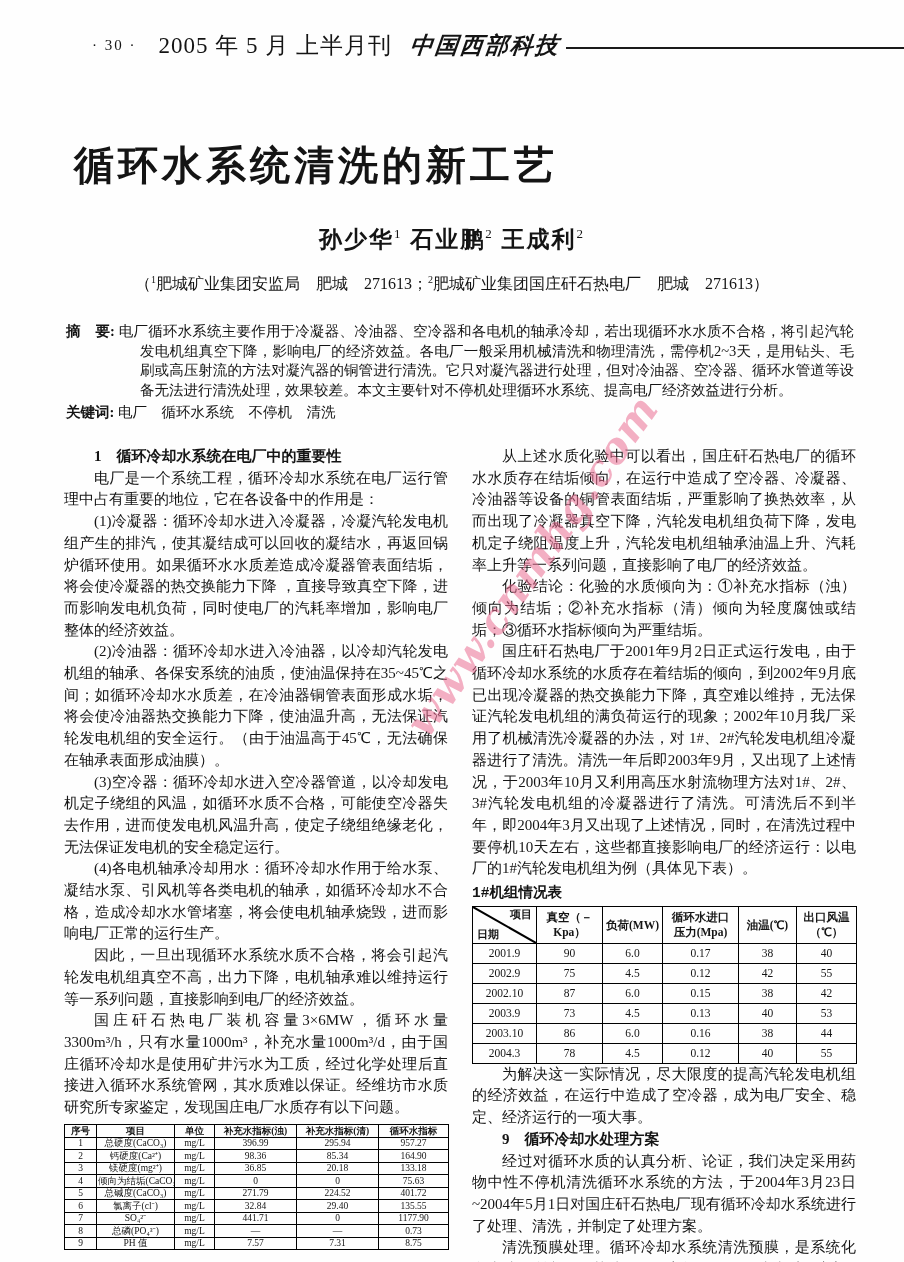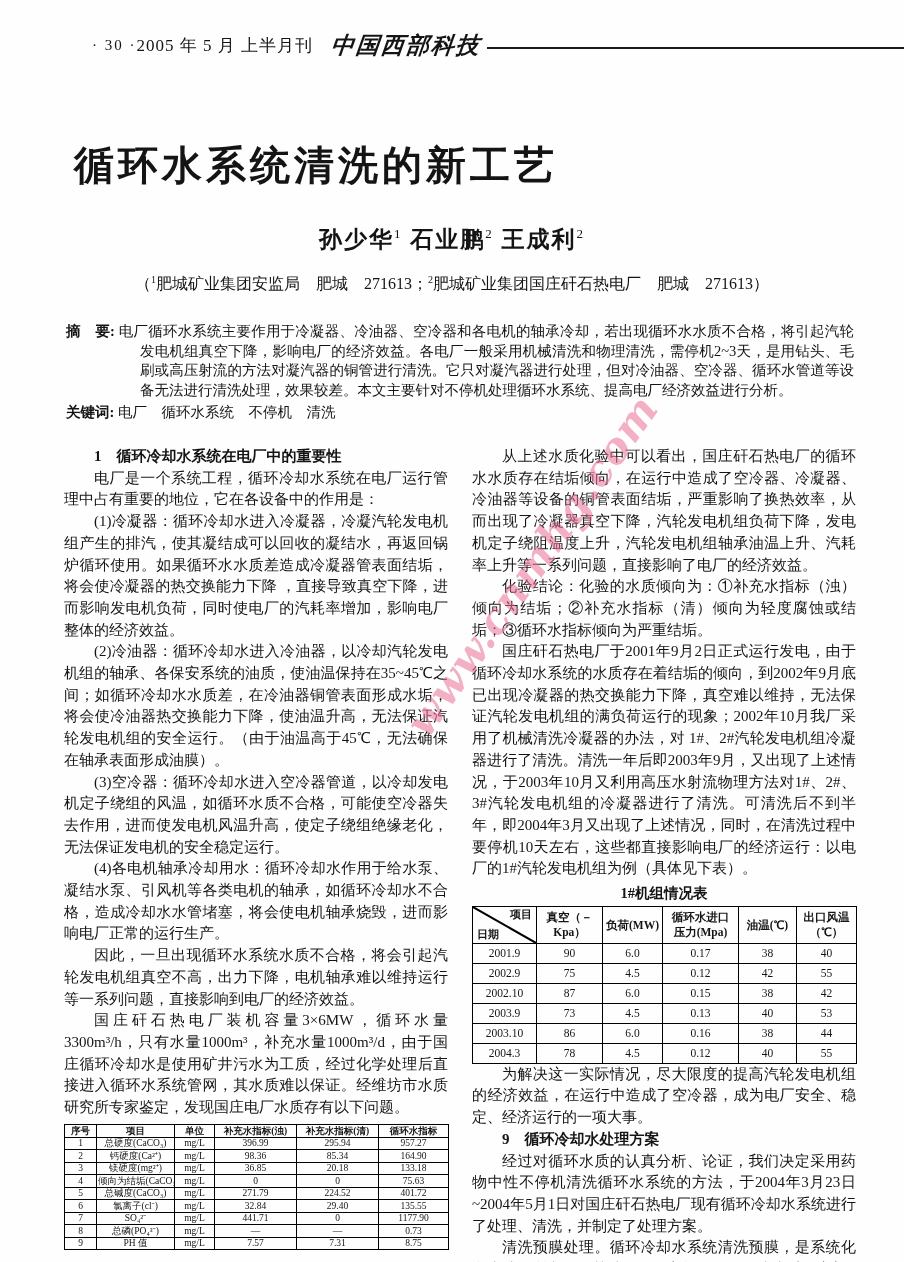--- a/index.html
+++ b/index.html
@@ -4,21 +4,21 @@
 <style>
   html,body{margin:0;padding:0;background:#e8e8e8;}
   .page{
     position:relative; width:904px; height:1262px; margin:0 auto;
     background:#fefefe; overflow:hidden; color:#141414;
     font-family:"Liberation Serif", serif;
   }
   
   .jheader{position:absolute; left:92px; top:30px; right:0; display:flex; align-items:center;}
   .page-no{font-size:15px; letter-spacing:2px;}
-  .issue{font-size:17px; letter-spacing:1px;}
+  .issue{font-size:23px; margin-left:22px; letter-spacing:1px;}
   .journal{font-size:23px; font-weight:bold; font-style:italic; margin-left:18px; letter-spacing:2px; transform:skewX(-6deg);}
   .hrule{flex:1; border-top:2.5px solid #1a1a1a; margin-left:6px; margin-right:0; margin-top:4px;}
   
   .title{position:absolute; left:74px; top:138px; font-size:40px; font-weight:bold; letter-spacing:4px;}
   .authors{position:absolute; left:0; top:224px; width:100%; text-align:center; font-size:23px; font-weight:bold; letter-spacing:2px;}
   .authors sup{font-size:13px; font-weight:normal;}
   .affil{position:absolute; left:0; top:274px; width:100%; text-align:center; font-size:16px;}
   .affil sup{font-size:10px;}
   
   .abstract-wrap{position:absolute; left:66px; top:322px; width:788px; font-size:14.5px; line-height:19.5px; text-align:justify;}
@@ -29,21 +29,21 @@
   .cols{position:absolute; left:64px; top:446px; width:792px; display:flex; gap:24px;}
   .col{width:384px; font-size:15px; line-height:21.7px; text-align:justify;}
   .col p{margin:0; text-indent:2em;}
   .sect{font-weight:bold; margin:0; text-indent:0;}
   
   table{border-collapse:collapse; width:100%; table-layout:fixed;}
   .wtable{margin-top:5px; font-size:9.5px; line-height:1.1;}
   .wtable th,.wtable td{border:1px solid #000; text-align:center; padding:0 1px; height:11.5px; overflow:hidden; white-space:nowrap;}
   .wtable th{font-weight:bold; height:12px;}
   
-  .utitle{font-weight:bold; font-size:14.5px; text-align:center; text-indent:0 !important; margin:3px 0 1px 0 !important;}
+  .utitle{font-weight:bold; font-size:14.5px; text-align:left; text-indent:0 !important; margin:3px 0 1px 0 !important;font-family:Liberation Mono, monospace;}
   .utable{font-size:11.5px; line-height:1.25;}
   .utable th,.utable td{border:1px solid #000; text-align:center; padding:1px 2px;}
   .utable thead th{height:34px; font-weight:bold;}
   .utable tbody td{height:17px;}
   .corner{position:relative; padding:0 !important;}
   .corner svg{position:absolute; left:0; top:0; width:100%; height:100%;}
   .corner .c-top{position:absolute; top:1px; right:4px; font-size:11px;}
   .corner .c-bot{position:absolute; bottom:1px; left:4px; font-size:11px;}
   
   .watermark{

